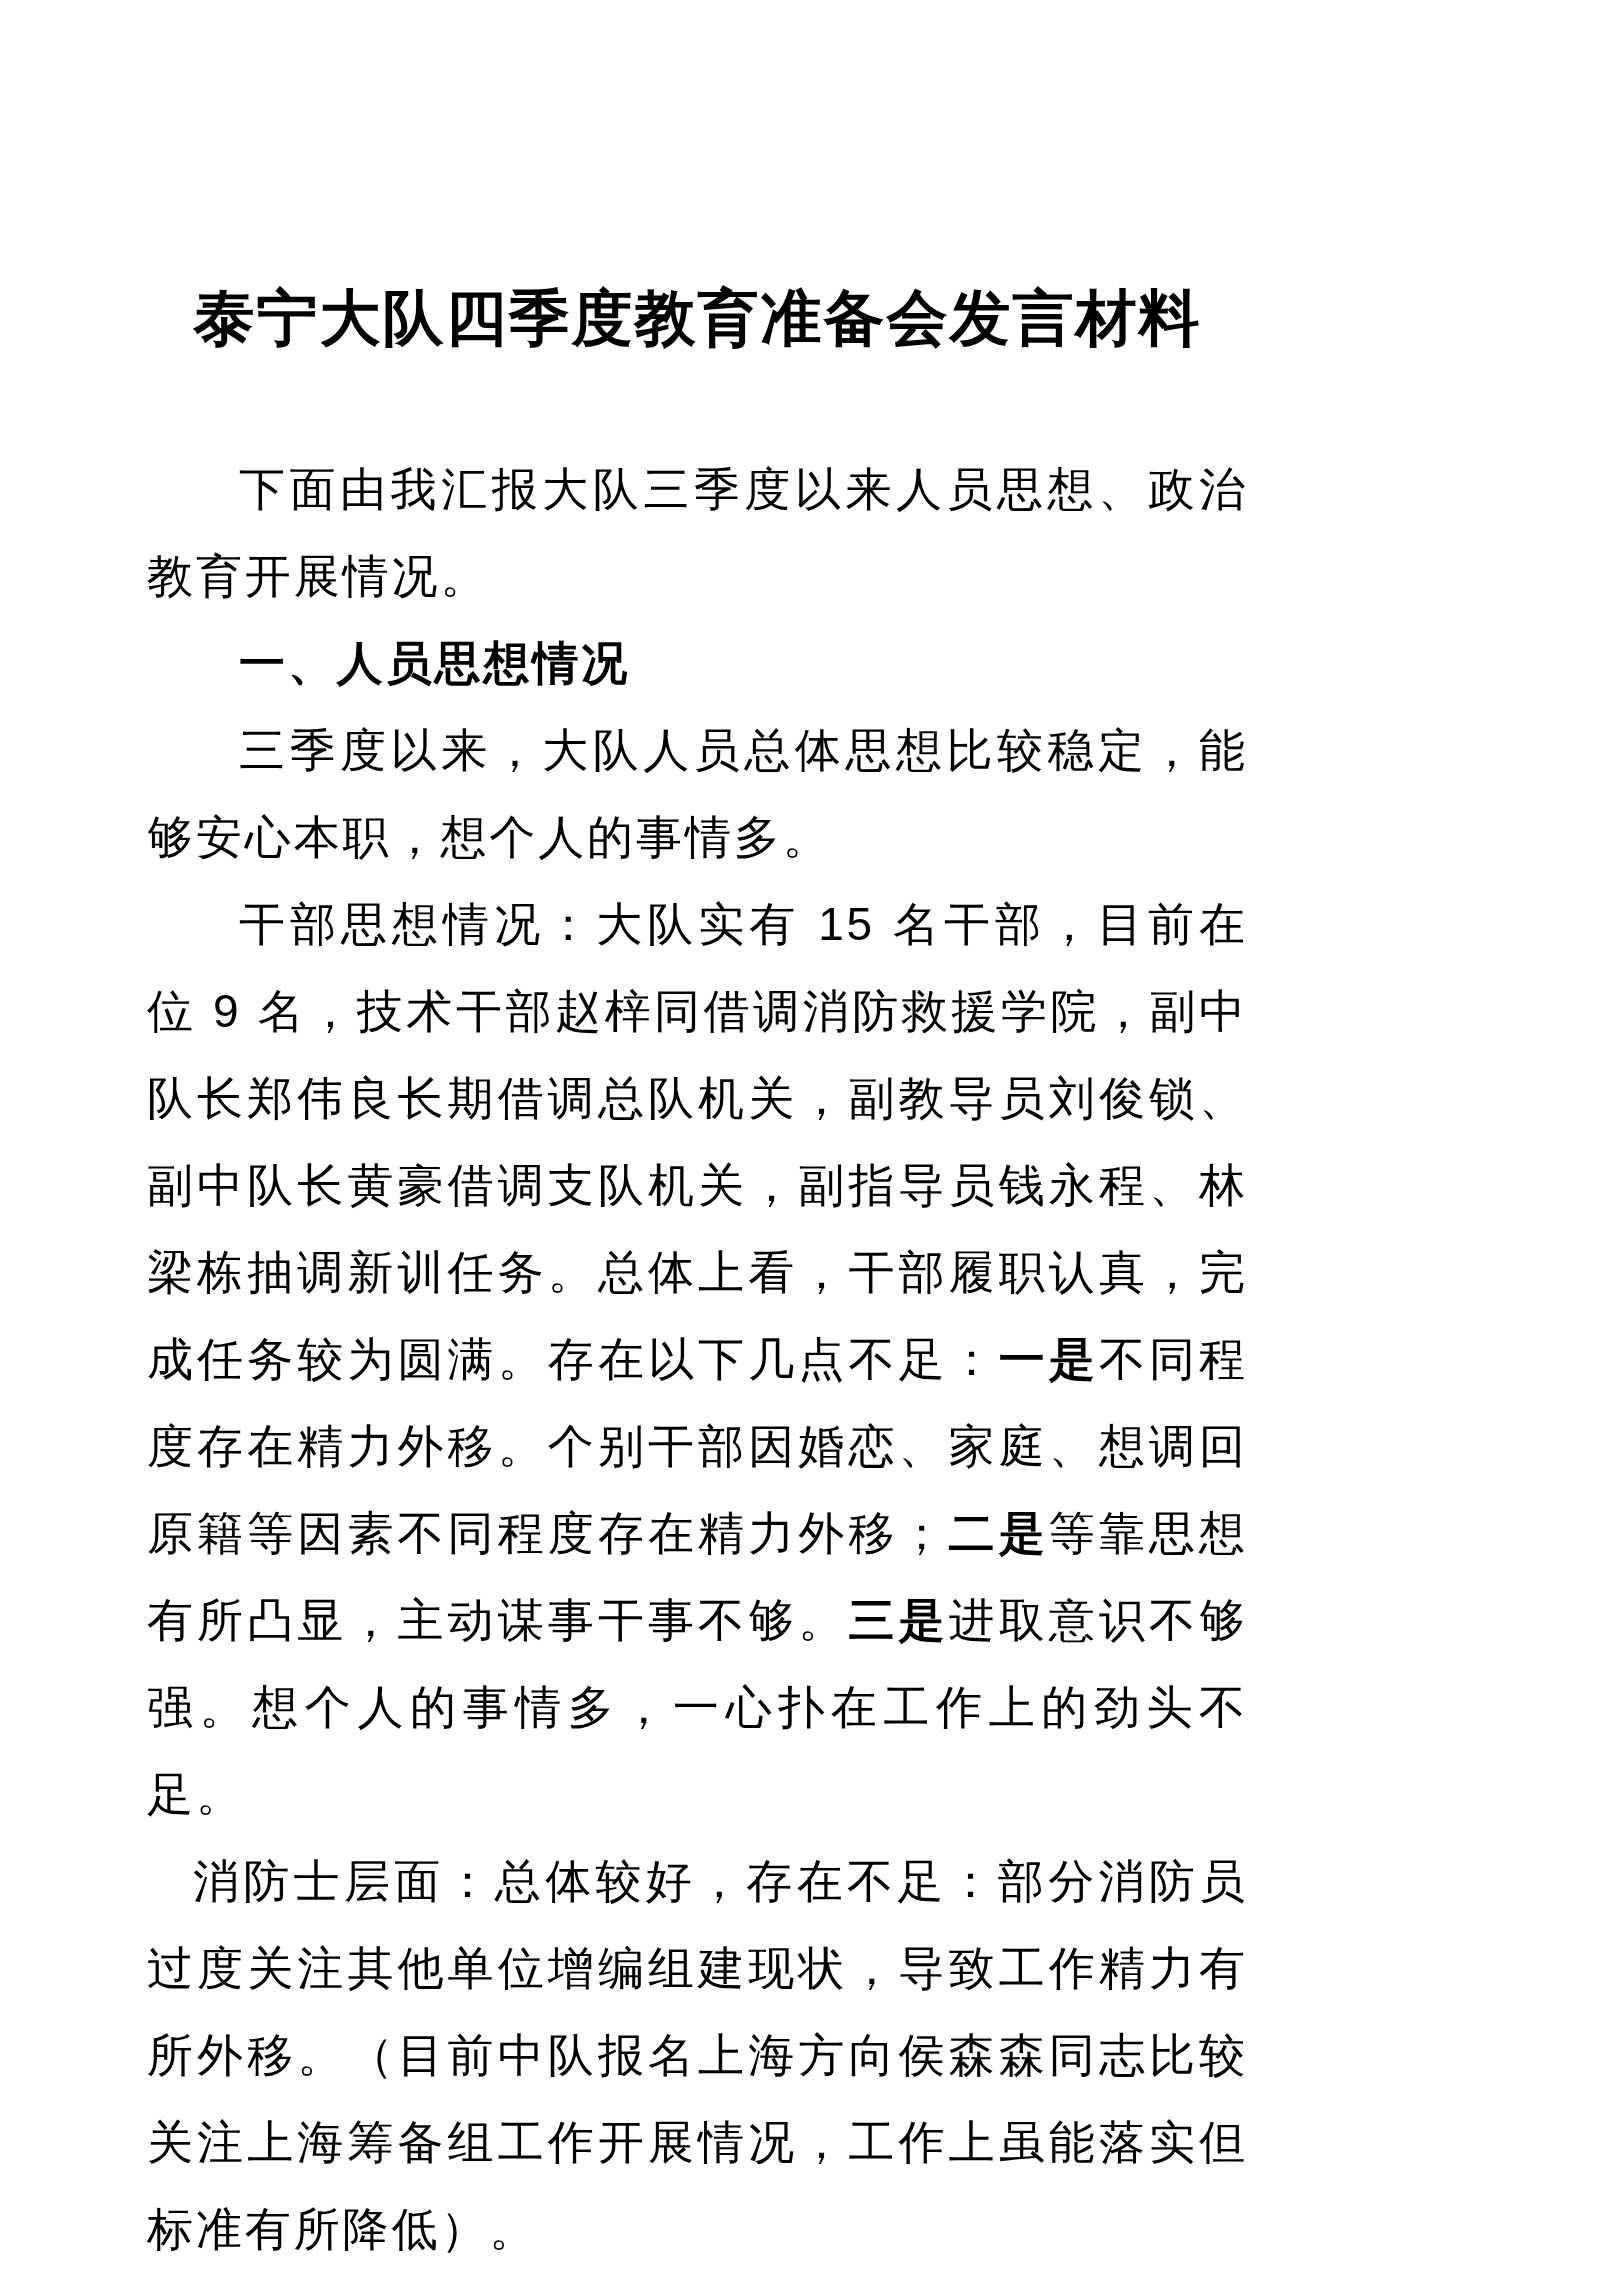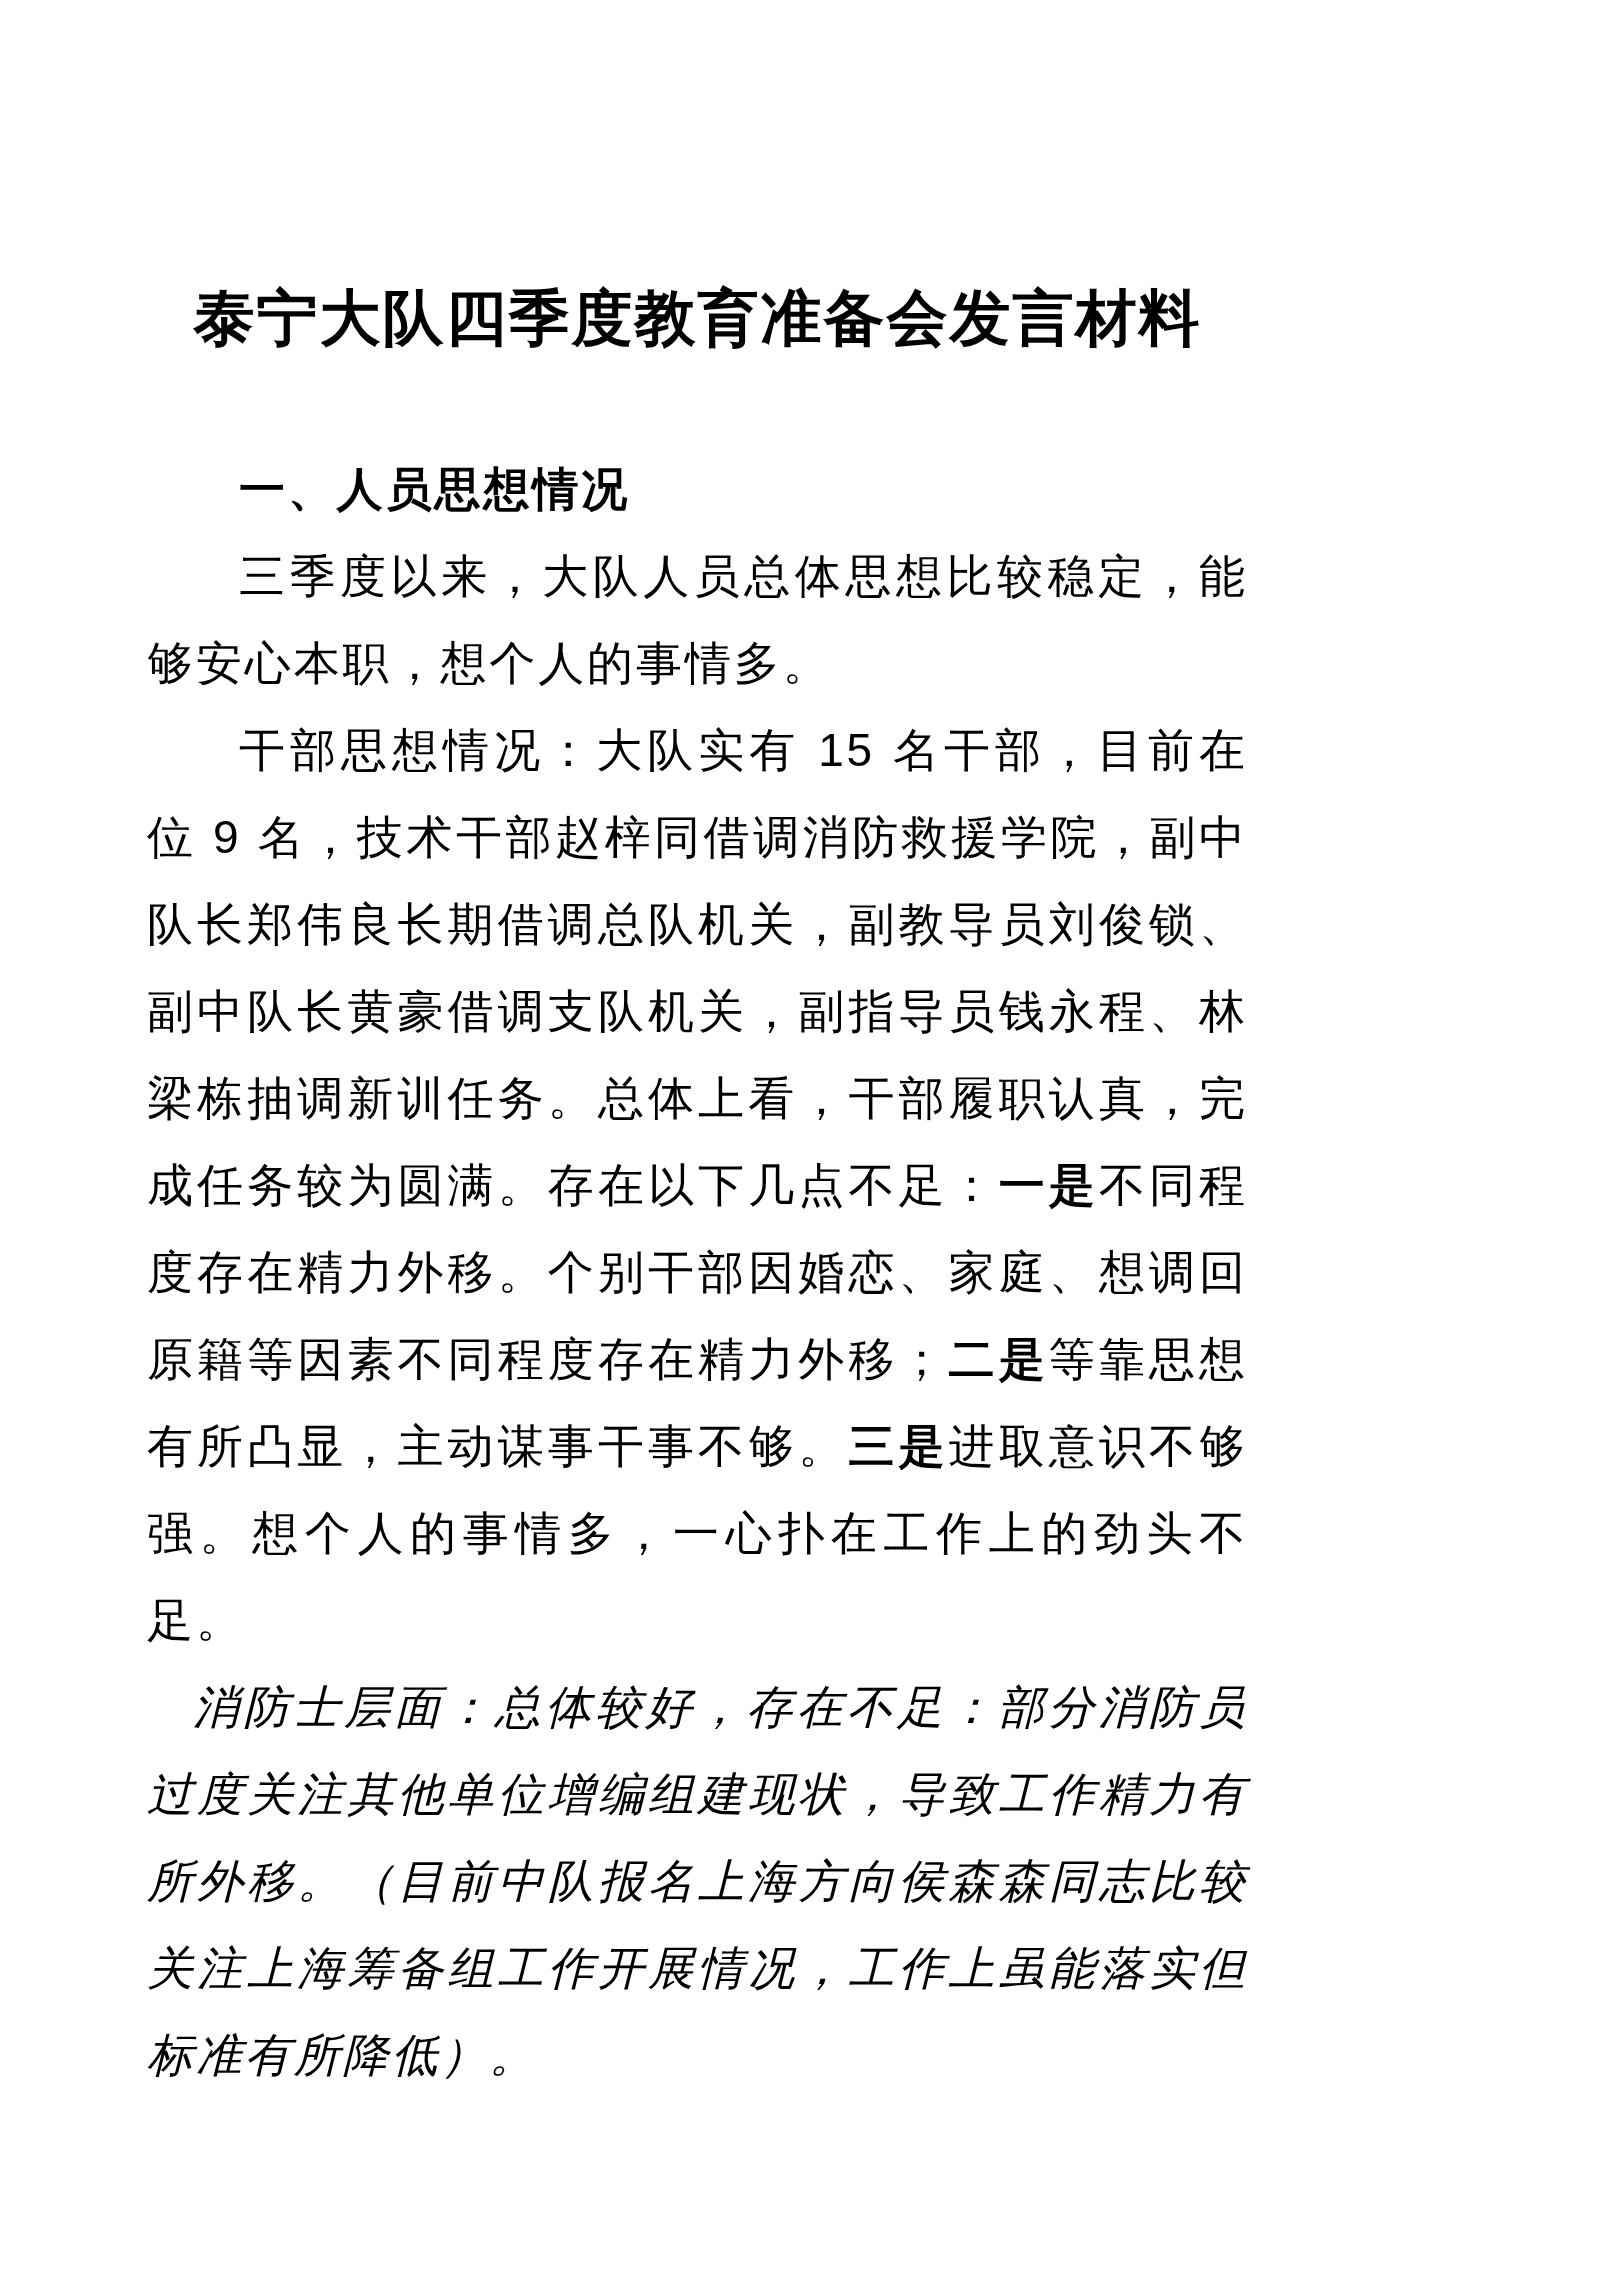--- a/index.html
+++ b/index.html
@@ -29,28 +29,29 @@
   .doc-body p.para {
     margin: 0;
     font-size: 46px;
     line-height: 87px;
     letter-spacing: 2.9px;
     text-align: justify;
     text-align-last: left;
     word-break: break-all;
   }
   .doc-body p.para.indent-2 { text-indent: 2em; }
-  .doc-body p.para.indent-1 { text-indent: 1em; font-style: italic; }
+  .doc-body p.para.indent-1 { text-indent: 1em; }
   .doc-body span.run-bold { font-weight: 700; }
 </style>
 </head>
 <body>
 
 <div class="page">
   <h1 class="doc-title">泰宁大队四季度教育准备会发言材料</h1>
   <div class="doc-body">
+      <p class="para indent-2"><span class="run">下面由我汇报大队三季度以来人员思想、政治教育开展情况。</span></p>
       <p class="para indent-2"><span class="run-bold">一、人员思想情况</span></p>
       <p class="para indent-2"><span class="run">三季度以来，大队人员总体思想比较稳定，能够安心本职，想个人的事情多。</span></p>
       <p class="para indent-2"><span class="run">干部思想情况：大队实有 15 名干部，目前在位 9 名，技术干部赵梓同借调消防救援学院，副中队长郑伟良长期借调总队机关，副教导员刘俊锁、副中队长黄豪借调支队机关，副指导员钱永程、林梁栋抽调新训任务。总体上看，干部履职认真，完成任务较为圆满。存在以下几点不足：</span><span class="run-bold">一是</span><span class="run">不同程度存在精力外移。个别干部因婚恋、家庭、想调回原籍等因素不同程度存在精力外移；</span><span class="run-bold">二是</span><span class="run">等靠思想有所凸显，主动谋事干事不够。</span><span class="run-bold">三是</span><span class="run">进取意识不够强。想个人的事情多，一心扑在工作上的劲头不足。</span></p>
       <p class="para indent-1"><span class="run">消防士层面：总体较好，存在不足：部分消防员过度关注其他单位增编组建现状，导致工作精力有所外移。（目前中队报名上海方向侯森森同志比较关注上海筹备组工作开展情况，工作上虽能落实但标准有所降低）。</span></p>
     </div>
 </div>
 
 
 </body></html>

